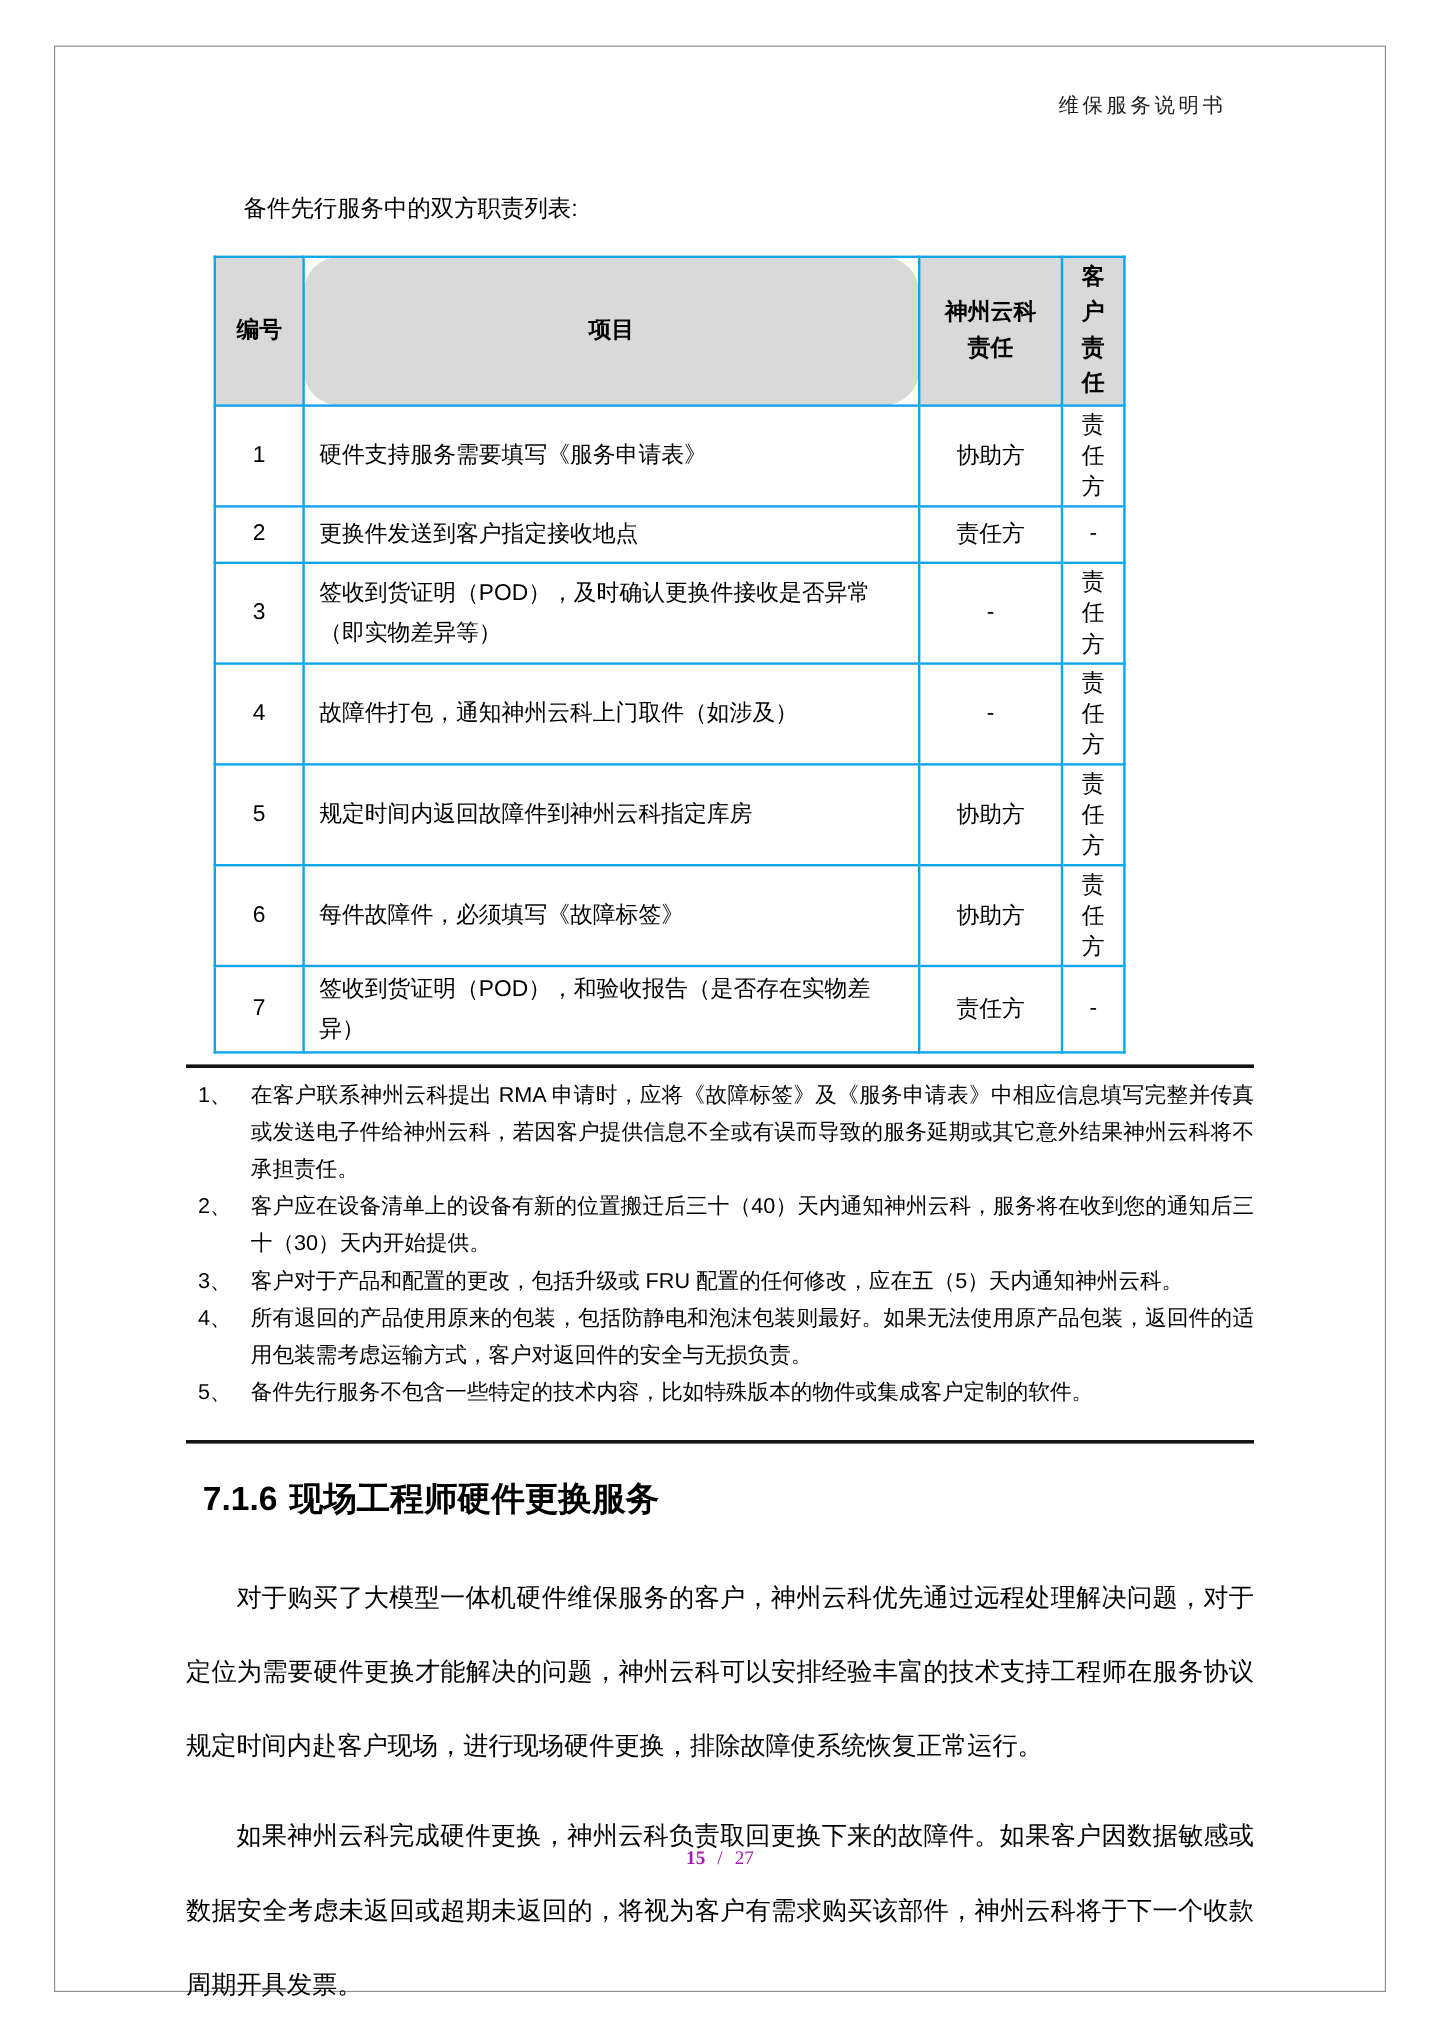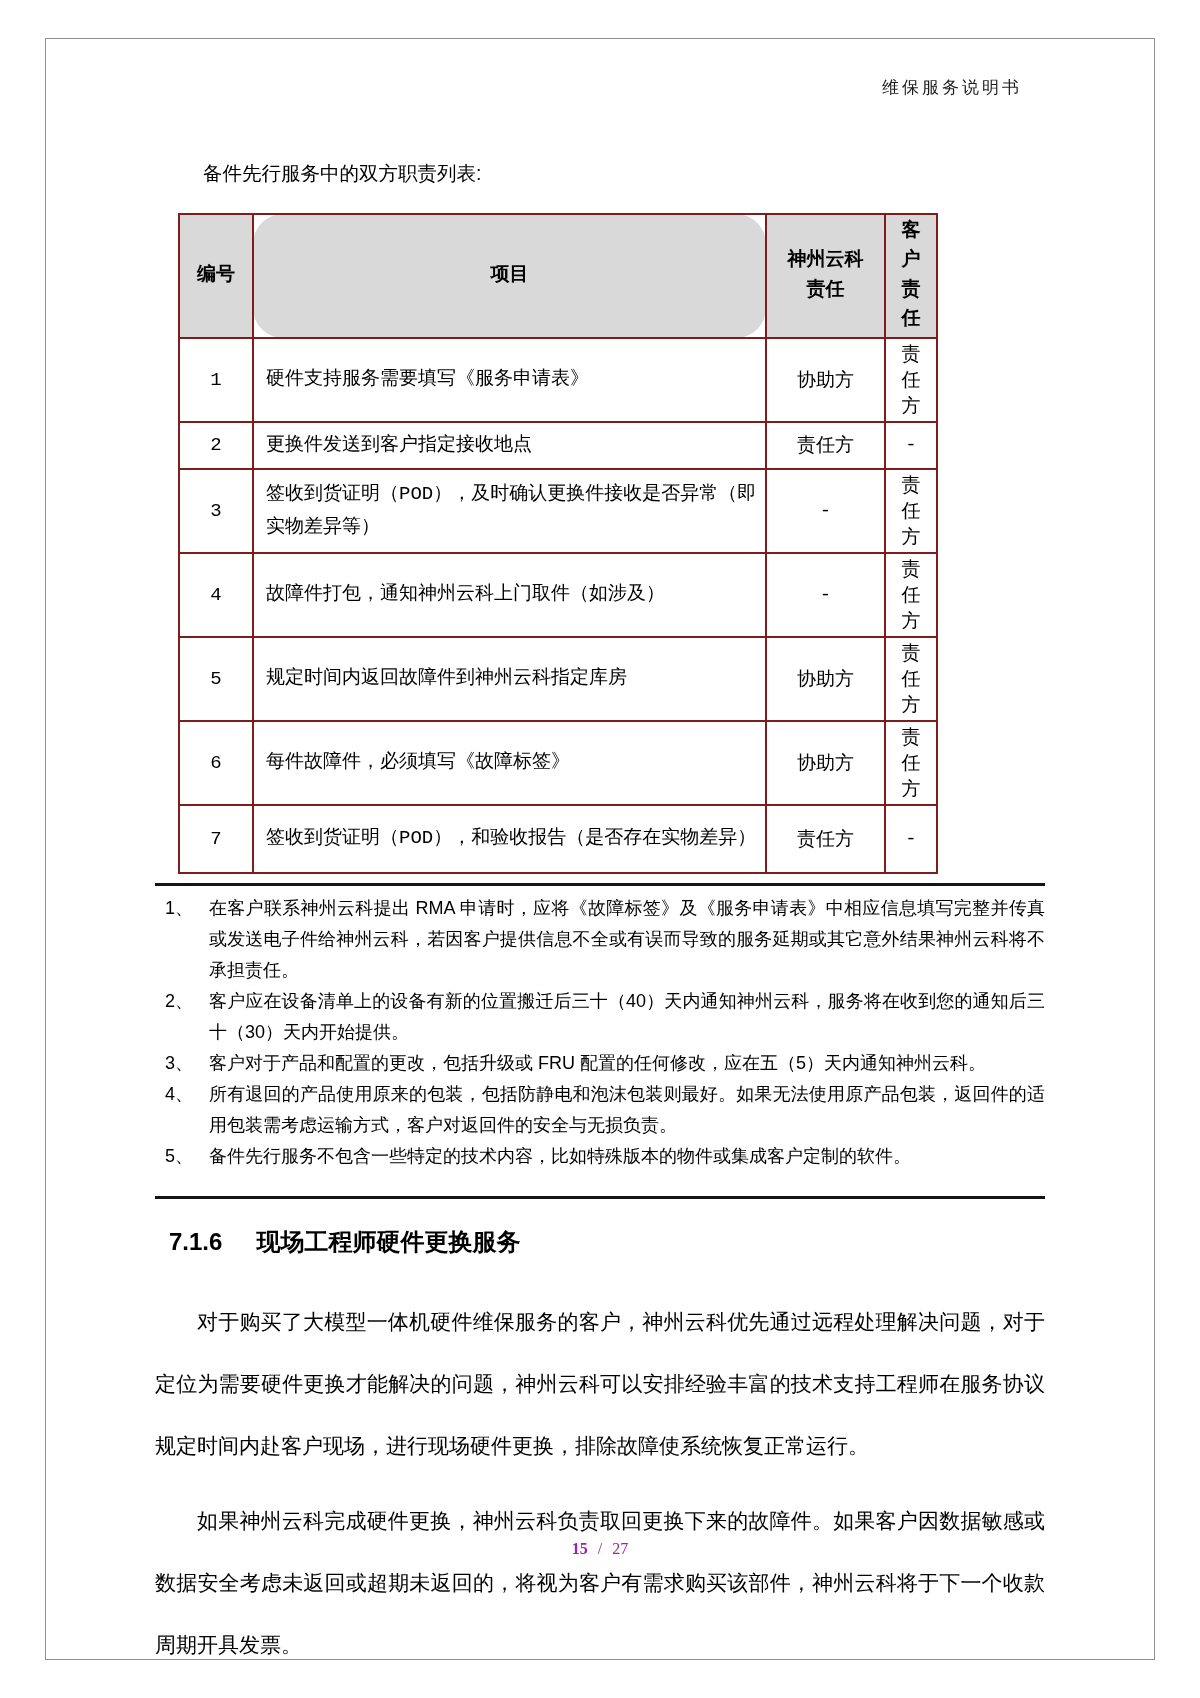--- a/index.html
+++ b/index.html
@@ -17,37 +17,37 @@
     position:absolute; top:76px; right:178px;
     font-family:"Liberation Serif","DejaVu Serif",serif;
     font-size:17px; letter-spacing:3px; color:#1c1c1c;
   }
   .content { position:absolute; left:155px; top:160px; width:890px; }
   .intro { margin:0 0 0 48px; font-size:19.5px; }
   .resp-table {
     border-collapse:collapse; table-layout:fixed;
     margin:26px 0 0 23px; width:760px; font-size:19px;
   }
-  .resp-table th, .resp-table td { border:2px solid #7f1d1d; padding:2px 8px; vertical-align:middle;font-family:Liberation Mono, monospace; }
+  .resp-table th, .resp-table td { border:2px solid #0ea5e9; padding:2px 8px; vertical-align:middle; }
   .resp-table th { background:#d9d9d9; font-weight:bold; text-align:center; line-height:1.55; }
   th.c-no  { width:56px; }
   th.c-item{ width:495px;border-radius:30px; }
   th.c-vendor { width:101px; white-space:pre-line; }
   td.cell-no, td.cell-vendor, td.cell-cust { text-align:center; }
   td.cell-item { text-align:left; padding-left:12px; line-height:1.75; }
   .rule { border-top:3px solid #151515; margin-top:9px; height:0; }
   .rule-section { border-top:3px solid #151515; margin-top:24px; height:0; }
   .notes-label { margin:12px 0 0 2px; font-size:19px; font-weight:bold; }
   .notes { margin-top:7px; }
   .note { display:flex; font-size:18px; line-height:31px; text-align:justify; }
   .note-no { flex:0 0 44px; margin-left:10px; }
   .note-text { flex:1; }
   .section-heading {
-    display:flex; align-items:baseline; gap:34px;
-    margin:27px 0 0 14px; font-size:24px; font-weight:bold;
+    display:flex; align-items:baseline; gap:10px;
+    margin:27px 0 0 14px; font-size:28px; font-weight:bold;
   }
   .body-para {
     margin:33px 0 0; font-size:21px; line-height:62px;
     text-indent:2em; text-align:justify;
   }
   .body-para + .body-para { margin-top:13px; }
   .doc-footer {
     position:absolute; left:0; right:0; top:1540px; text-align:center;
     font-family:"Liberation Serif","DejaVu Serif",serif; font-size:16px; color:#a21caf;
   }

